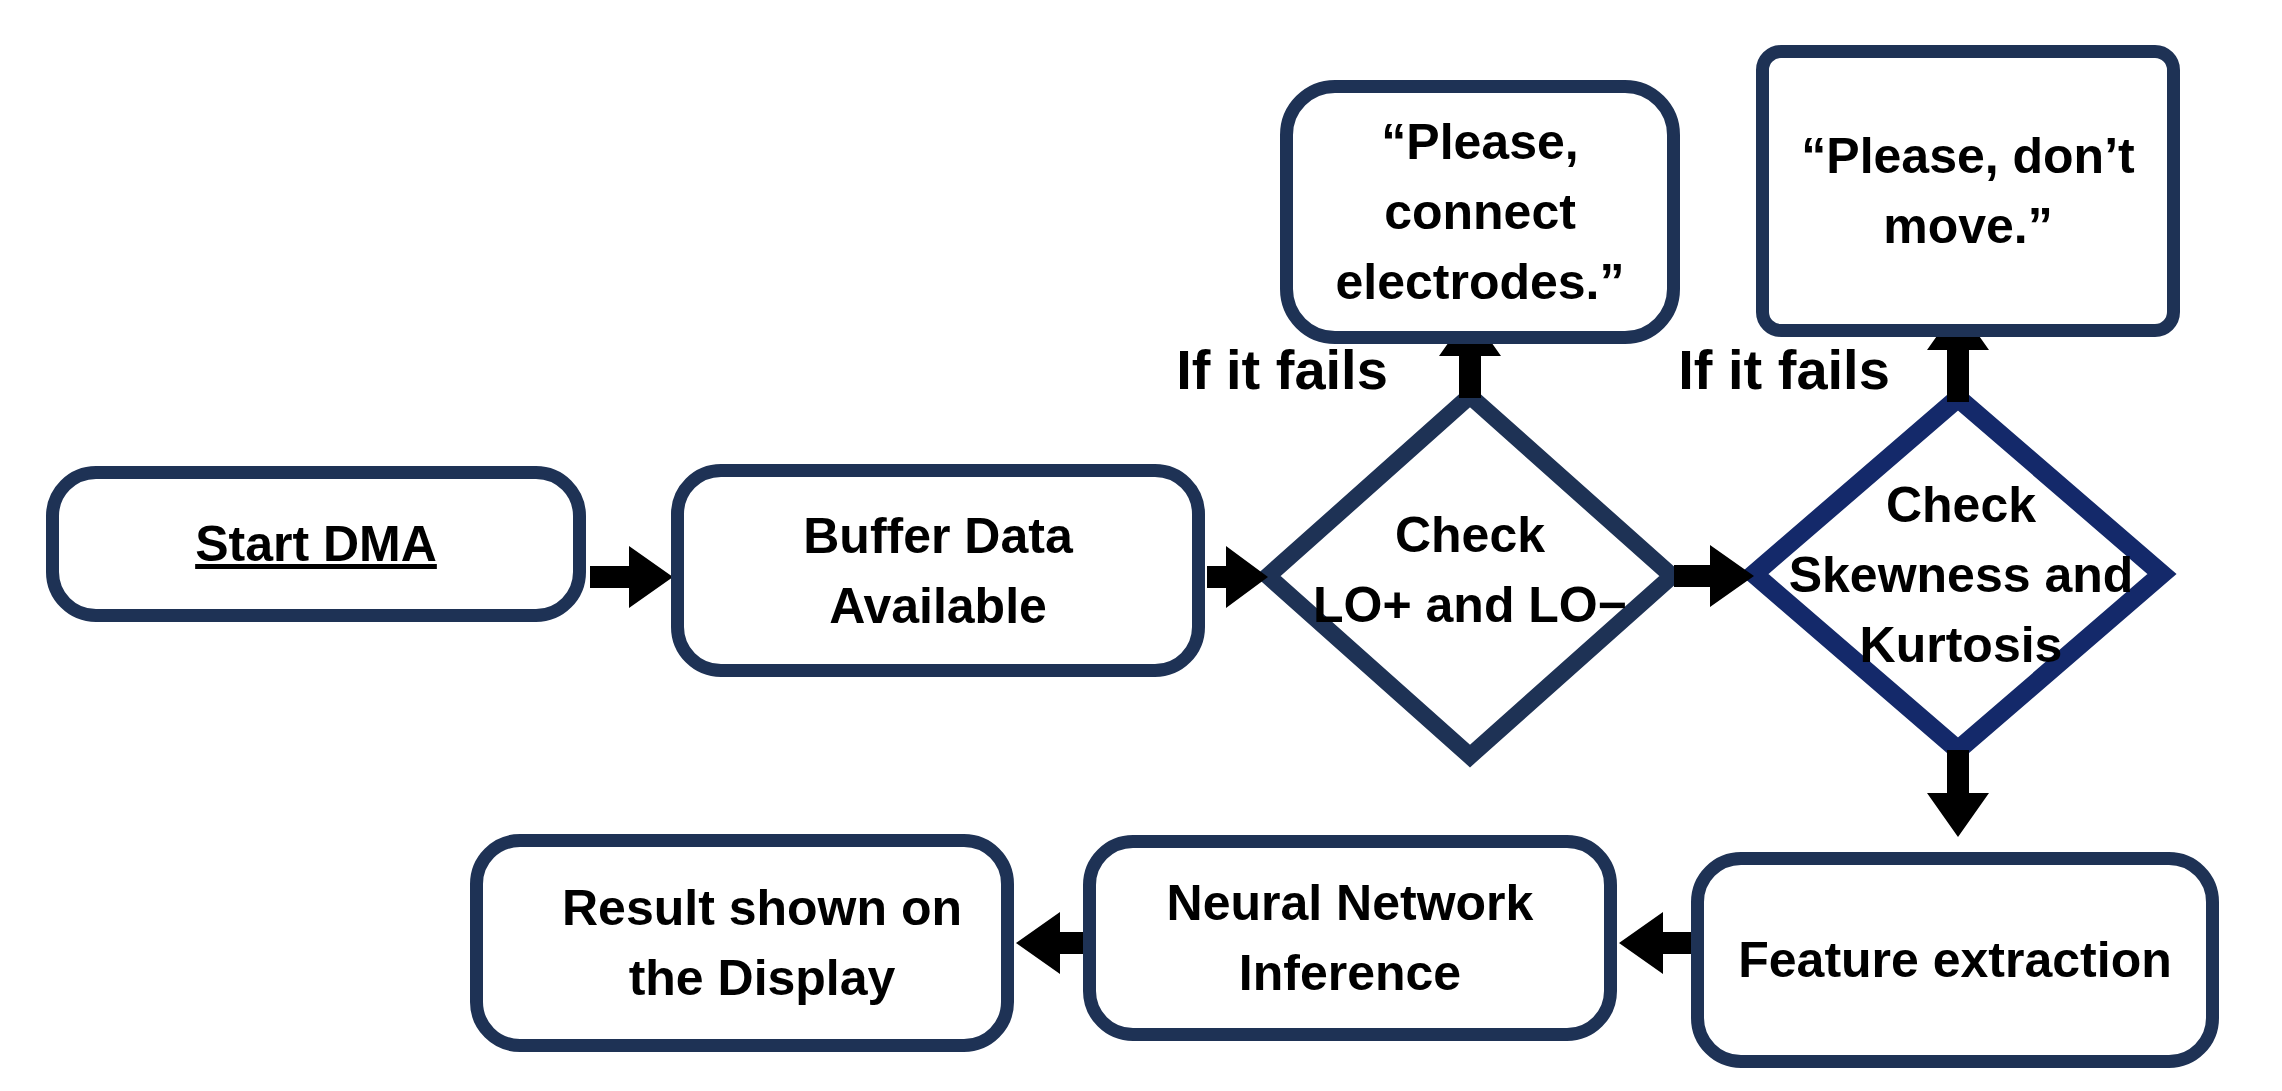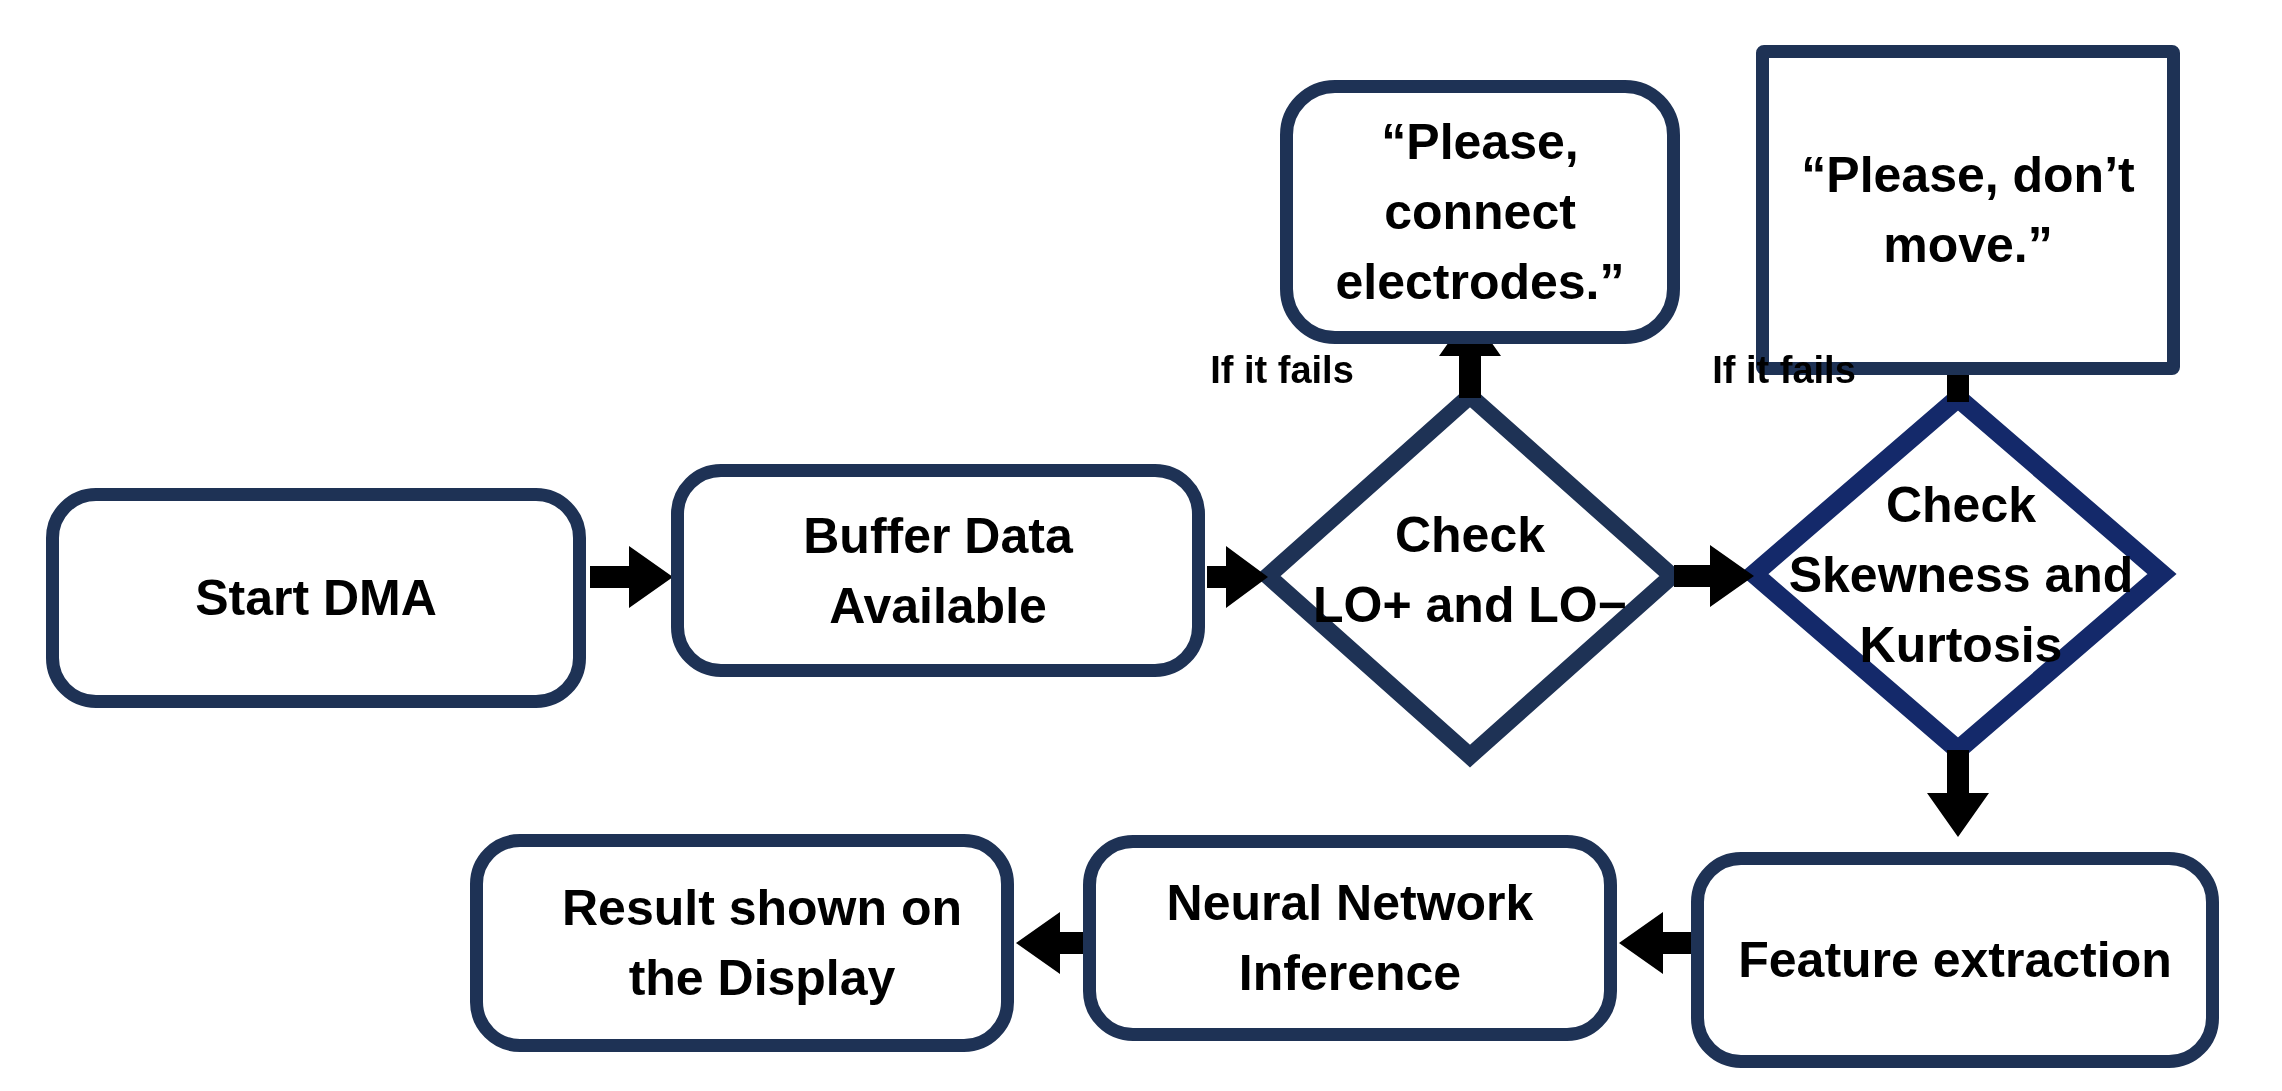--- a/index.html
+++ b/index.html
@@ -13,21 +13,21 @@
     position:absolute; box-sizing:border-box; background:#fff;
     border:13px solid var(--shape_border,#1e3255); border-radius:50px;
     display:flex; align-items:center; justify-content:center;
     text-align:center; font-size:50px; line-height:70px; white-space:pre-line;
   }
   .diamond-label {
     position:absolute; text-align:center; font-size:50px; line-height:70px;
     white-space:pre-line;
   }
   .edge-label {
-    position:absolute; font-size:38px; line-height:60px; text-align:center;
+    position:absolute; font-size:56px; line-height:60px; text-align:center;
     white-space:nowrap;
   }
 </style>
 </head>
 <body>
 
 <div class="canvas">
 
   <svg class="layer" viewBox="0 0 2282 1091">
 
@@ -37,30 +37,30 @@
     <path d="M590,566 H629 V546 L673,577 L629,608 V588 H590 Z" fill="var(--arrow,#000)"></path>
     <path d="M1207,566 H1226 V546 L1268,577 L1226,608 V588 H1207 Z" fill="var(--arrow,#000)"></path>
     <path d="M1674,565 H1710 V545 L1754,576 L1710,607 V587 H1674 Z" fill="var(--arrow,#000)"></path>
     <path d="M1459,398 V356 H1439 L1470,312 L1501,356 H1481 V398 Z" fill="var(--arrow,#000)"></path>
     <path d="M1947,402 V350 H1927 L1958,306 L1989,350 H1969 V402 Z" fill="var(--arrow,#000)"></path>
     <path d="M1947,750 V793 H1927 L1958,837 L1989,793 H1969 V750 Z" fill="var(--arrow,#000)"></path>
     <path d="M1691,932 H1663 V912 L1619,943 L1663,974 V954 H1691 Z" fill="var(--arrow,#000)"></path>
     <path d="M1083,932 H1060 V912 L1016,943 L1060,974 V954 H1083 Z" fill="var(--arrow,#000)"></path>
   </svg>
 
-  <div class="node" style="left:46px; top:488px; width:540px; height:220px;">Start DMA</div>
+  <div class="node" style="left:46px; top:466px; width:540px; height:156px;text-decoration:underline;">Start DMA</div>
 
   <div class="node" style="left:671px; top:464px; width:534px; height:213px;">Buffer Data
 Available</div>
 
   <div class="node" style="left:1280px; top:48px; width:400px; height:264px; border-radius:55px;margin-top:32px;">“Please,
 connect
 electrodes.”</div>
 
-  <div class="node" style="left:1756px; top:45px; width:424px; height:330px; border-radius:8px;">“Please, don’t
+  <div class="node" style="left:1756px; top:45px; width:424px; height:292px; border-radius:25px;">“Please, don’t
 move.”</div>
 
   <div class="node" style="left:470px; top:834px; width:544px; height:218px;padding-left:40px;">Result shown on
 the Display</div>
 
   <div class="node" style="left:1083px; top:835px; width:534px; height:206px;">Neural Network
 Inference</div>
 
   <div class="node" style="left:1691px; top:852px; width:528px; height:216px;">Feature extraction</div>
 

